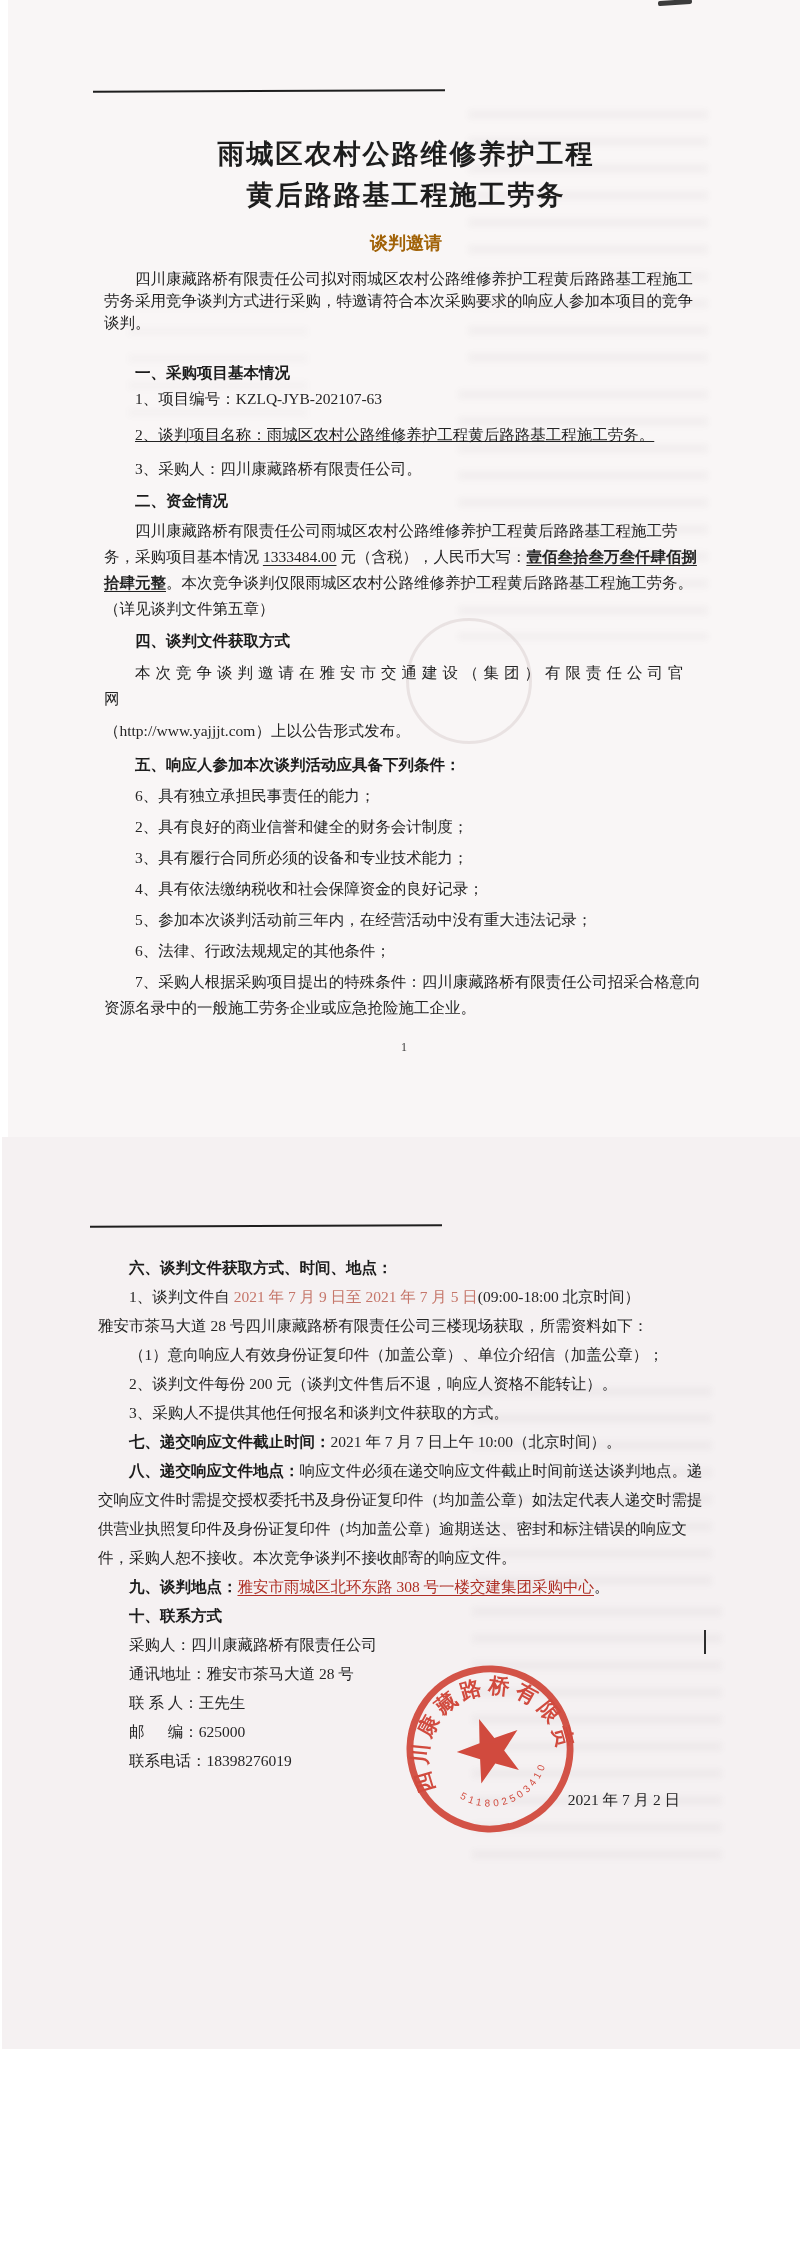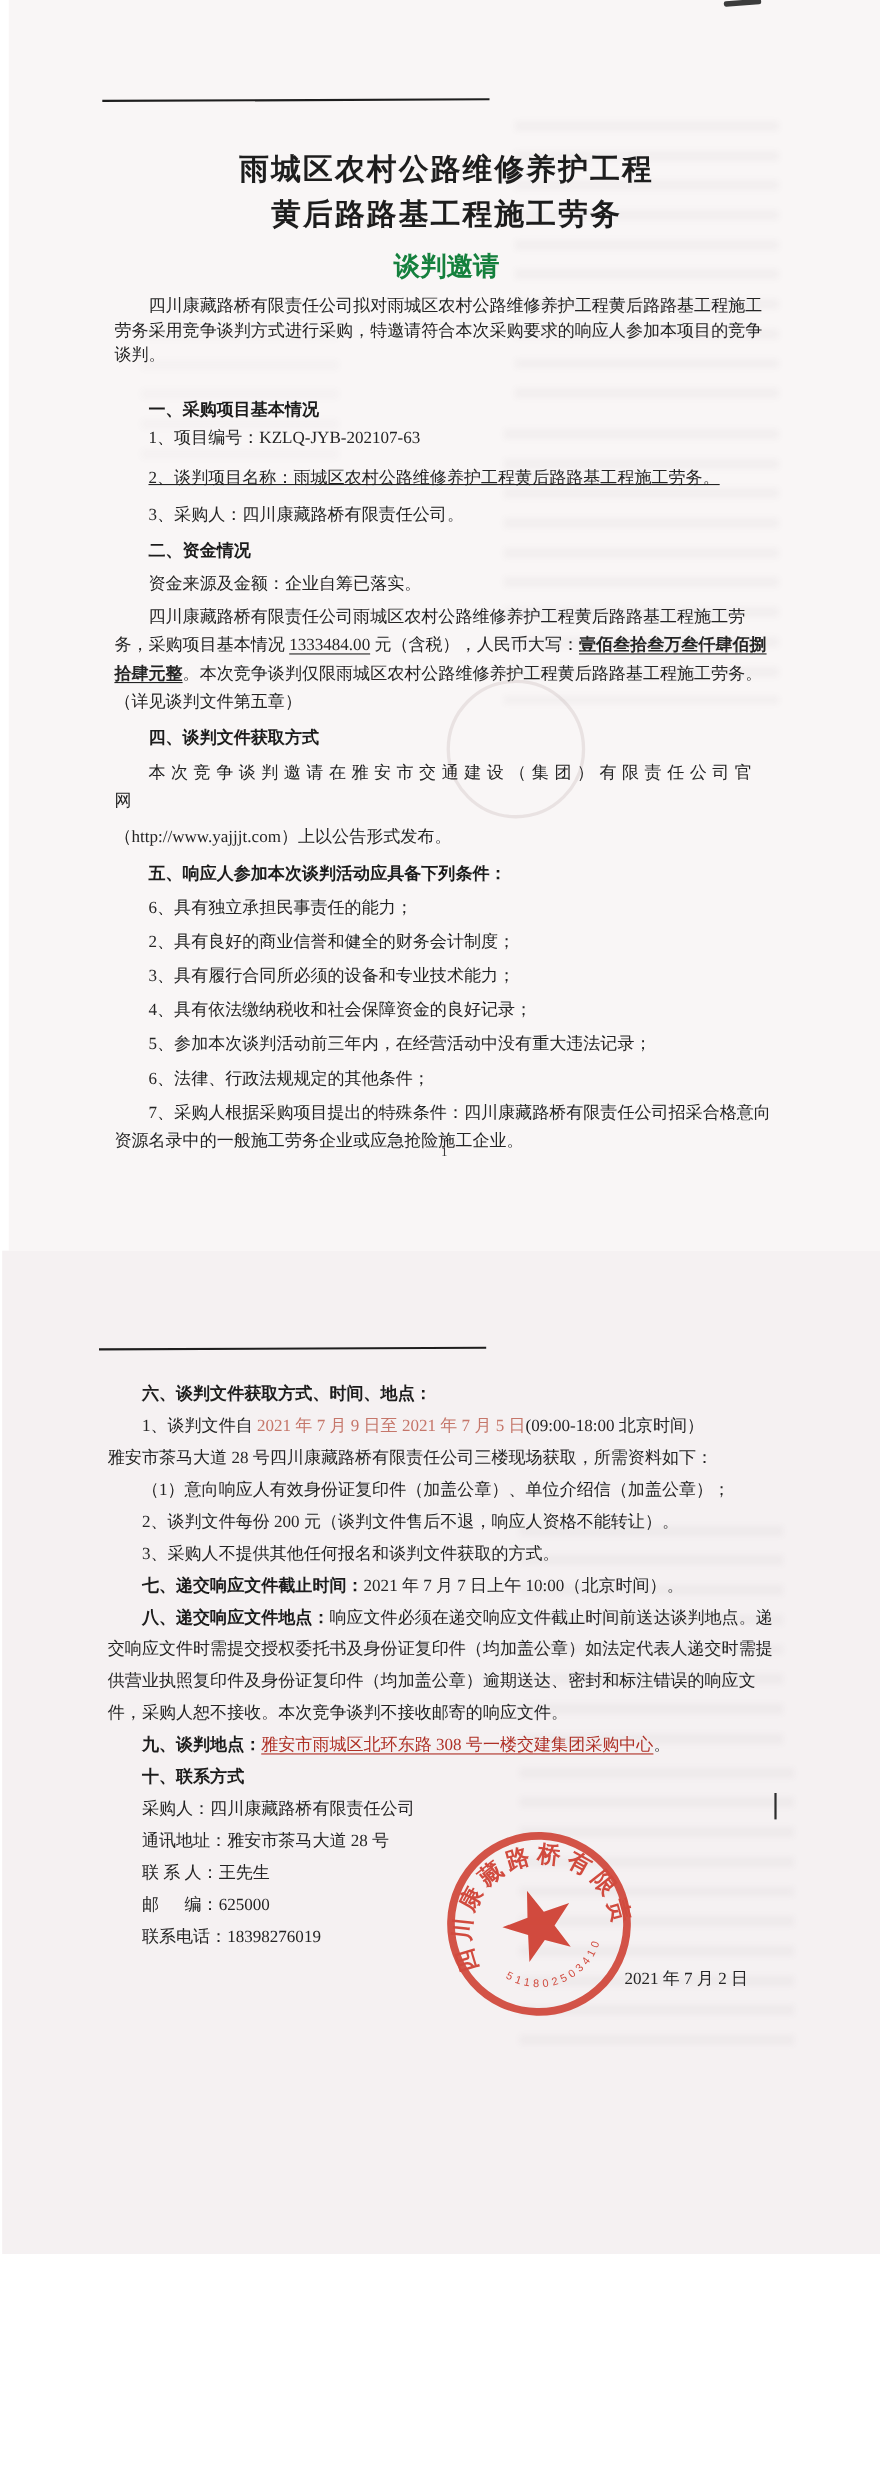--- a/index.html
+++ b/index.html
@@ -15,22 +15,22 @@
 
   .rule { position:absolute; height:2px; background:#1e1e1e; transform:rotate(-0.25deg); }
   .page-1 .rule { left:85px; top:90px; width:352px; }
   .page-2 .rule { left:88px; top:88px; width:352px; }
 
   .doc-body { position:absolute; left:96px; right:92px; top:0; font-size:15.5px; line-height:26px; }
   .page-2 .doc-body { line-height:29px; }
 
   .doc-title { margin:134px 0 0 0; text-align:center; font-size:27px; line-height:41px; font-weight:bold;
                font-family:"Liberation Sans","DejaVu Sans",sans-serif; color:#1d1d1d; letter-spacing:2px; }
-  .doc-subtitle { margin:14px 0 0 0; text-align:center; font-size:24px; font-weight:bold; line-height:26px;
-                  font-family:"Liberation Sans","DejaVu Sans",sans-serif; color:#15803d; }
+  .doc-subtitle { margin:14px 0 0 0; text-align:center; font-size:18px; font-weight:bold; line-height:26px;
+                  font-family:"Liberation Sans","DejaVu Sans",sans-serif; color:#a16207; }
 
   p { margin:0; }
   .indent { text-indent:2em; }
   .intro { margin-top:12px; line-height:22px; }
   .sec-head { font-weight:bold; font-family:"Liberation Sans","DejaVu Sans",sans-serif; color:#1c1c1c; }
   .mt4{margin-top:4px;} .mt6{margin-top:6px;} .mt8{margin-top:8px;} .mt10{margin-top:10px;text-decoration:underline;} .mt12{margin-top:26px;}
   .list-item { margin-top:5px; }
   .u { text-decoration:underline; text-underline-offset:3px; }
   .b { font-weight:bold; }
   .spread { letter-spacing:5px; }
@@ -78,21 +78,20 @@
       <div class="doc-subtitle">谈判邀请</div>
 
       <p class="indent intro">四川康藏路桥有限责任公司拟对雨城区农村公路维修养护工程黄后路路基工程施工劳务采用竞争谈判方式进行采购，特邀请符合本次采购要求的响应人参加本项目的竞争谈判。</p>
 
       <p class="indent sec-head mt12">一、采购项目基本情况</p>
       <p class="indent">1、项目编号：KZLQ-JYB-202107-63</p>
       <p class="indent mt10">2、谈判项目名称：雨城区农村公路维修养护工程黄后路路基工程施工劳务。</p>
       <p class="indent mt8">3、采购人：四川康藏路桥有限责任公司。</p>
 
       <p class="indent sec-head mt6">二、资金情况</p>
-      <p class="indent mt4">资金来源及金额：企业自筹已落实。</p>
 
       <p class="indent mt4"><span>四川康藏路桥有限责任公司雨城区农村公路维修养护工程黄后路路基工程施工劳务，采购项目基本情况 </span><span class="u">1333484.00</span><span> 元（含税），人民币大写：</span><span class="u b">壹佰叁拾叁万叁仟肆佰捌拾肆元整</span><span>。本次竞争谈判仅限雨城区农村公路维修养护工程黄后路路基工程施工劳务。（详见谈判文件第五章）</span></p>
 
       <p class="indent sec-head mt6">四、谈判文件获取方式</p>
       <p class="indent spread mt6">本次竞争谈判邀请在雅安市交通建设（集团）有限责任公司官网</p>
       <p class="mt6">（http://www.yajjjt.com）上以公告形式发布。</p>
 
       <p class="indent sec-head mt8">五、响应人参加本次谈判活动应具备下列条件：</p>
       <p class="indent list-item">6、具有独立承担民事责任的能力；</p>
       <p class="indent list-item">2、具有良好的商业信誉和健全的财务会计制度；</p>

